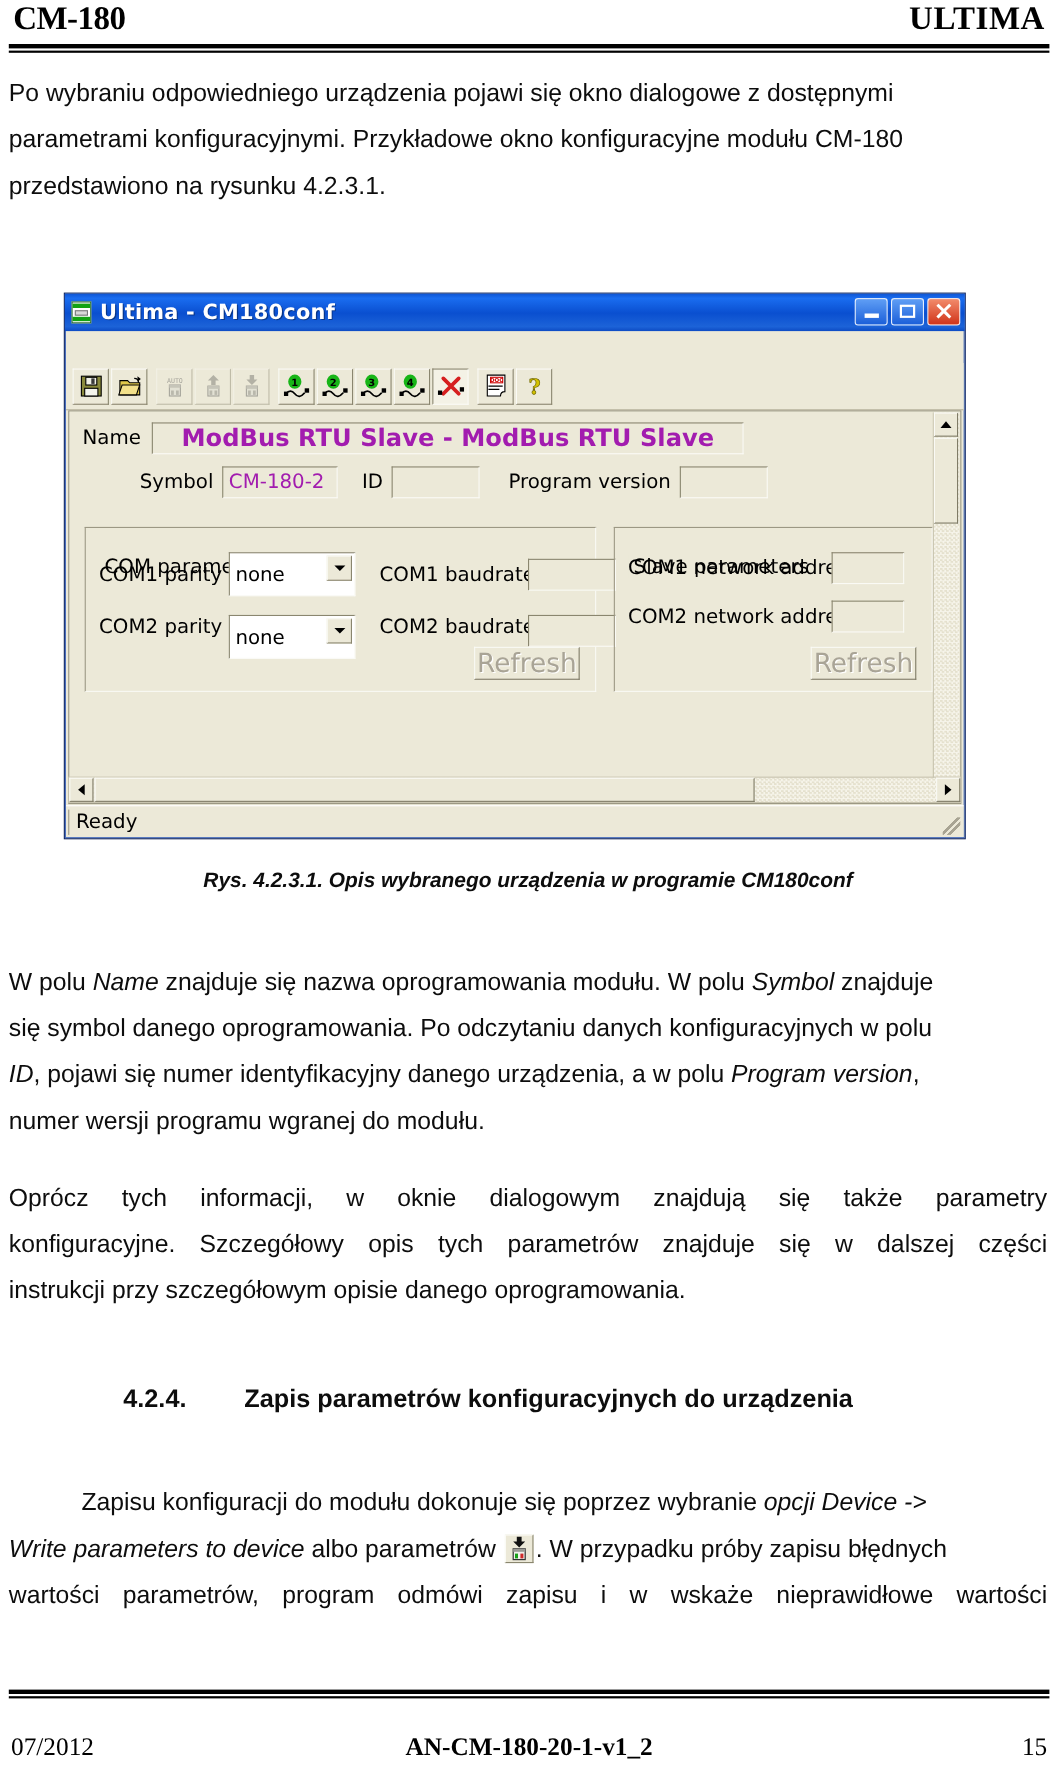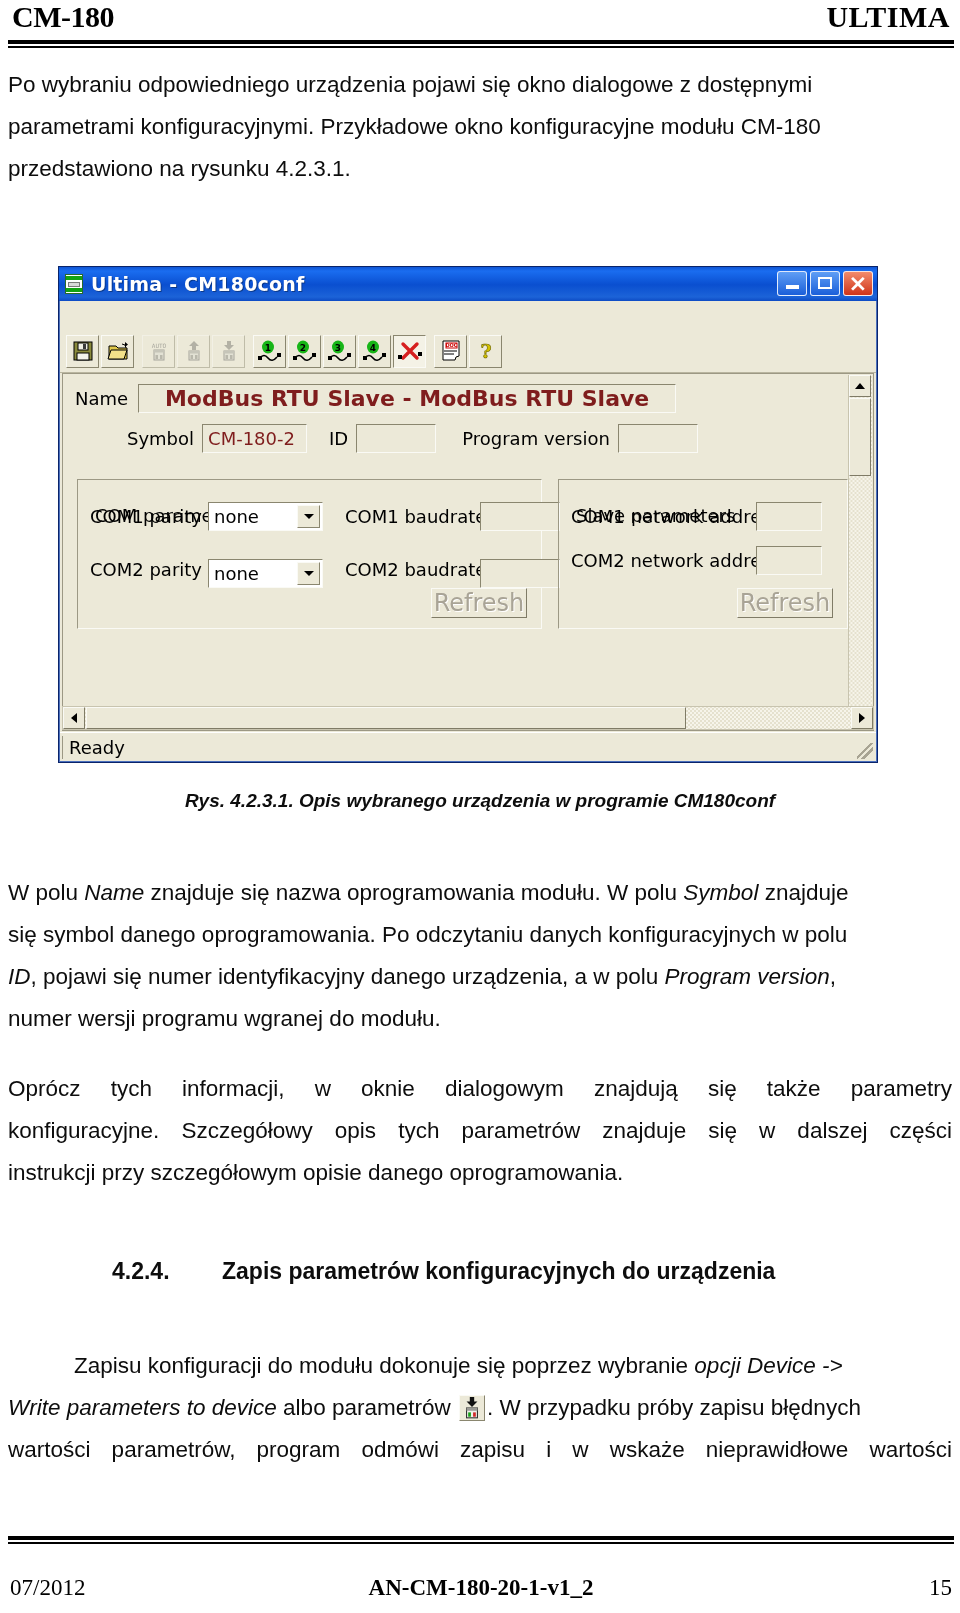--- a/index.html
+++ b/index.html
@@ -198,21 +198,21 @@
   .lbl { font-size: 18px; color:#000; white-space: nowrap; }
   .fld {
     background: #ece9d8;
     border: 1px solid;
     border-color: #8a866f #fafaf5 #fafaf5 #8a866f;
     box-sizing: border-box;
     height: 29px;
     display: flex; align-items: center;
     padding: 0 5px;
     font-size: 18px;
-    color: #7f1d1d;
+    color: #a21caf;
   }
   .fld.readonly { background: #ece9d8; }
   .name-field {
     width: 538px;
     justify-content: center;
     font-weight: bold;
     font-size: 22px;
   }
   .row-sym {
     position: absolute;
@@ -236,21 +236,21 @@
     padding: 0 5px;
     font-size: 18px;
     color: #000;
     white-space: nowrap;
     margin-top: 36px;
   }
   .gb-com { left: 14px; top: 105px; width: 465px; height: 150px; }
   .gb-slave { left: 495px; top: 105px; width: 290px; height: 150px; }
 
   .combo {
-    width: 115px; height: 29px;
+    width: 115px; height: 40px;
     background: #ffffff;
     border: 1px solid;
     border-color: #8a866f #fafaf5 #fafaf5 #8a866f;
     box-sizing: border-box;
     position: relative;
     display: flex; align-items: center;
     padding-left: 5px;
     font-size: 18px;
   }
   .combo .arrowbtn {

